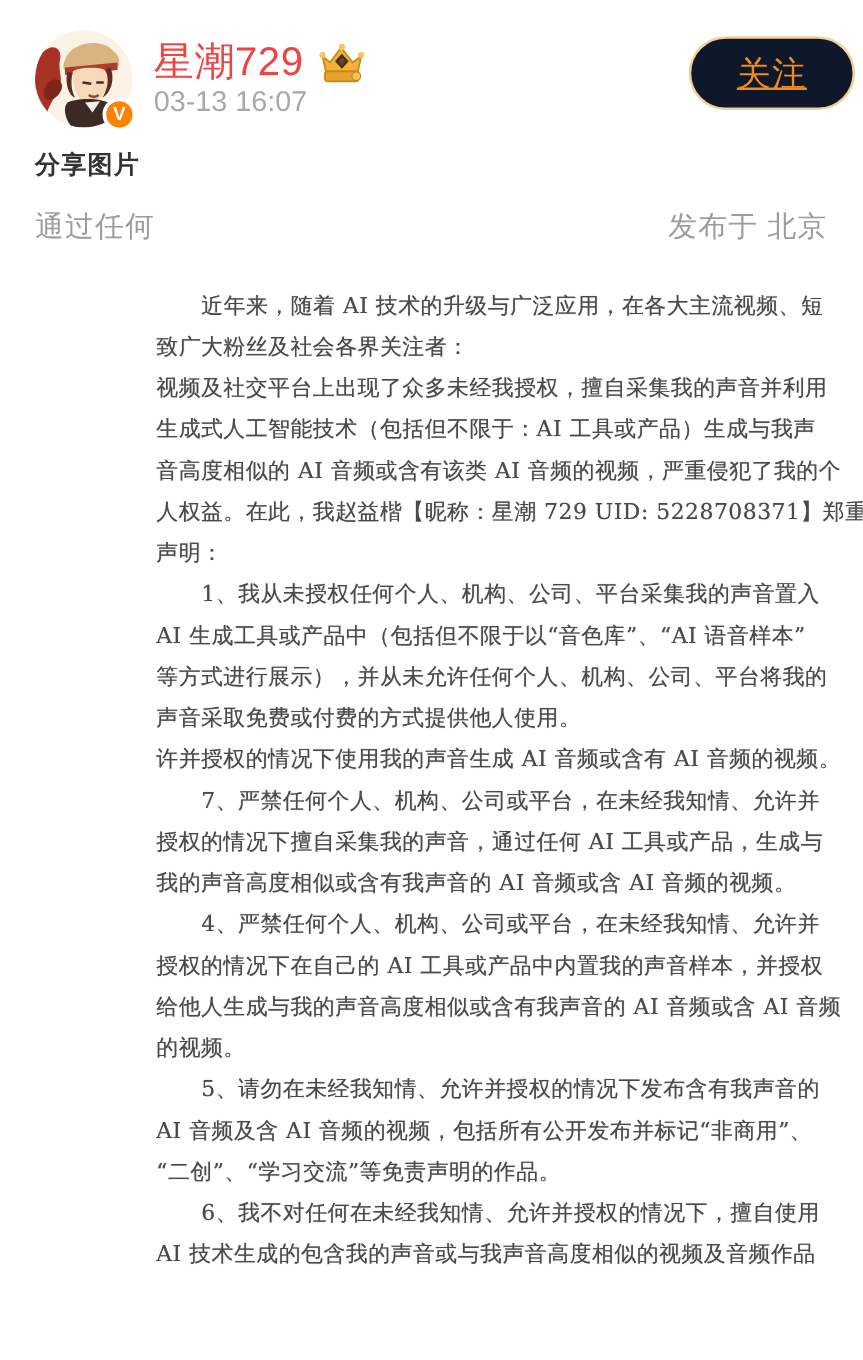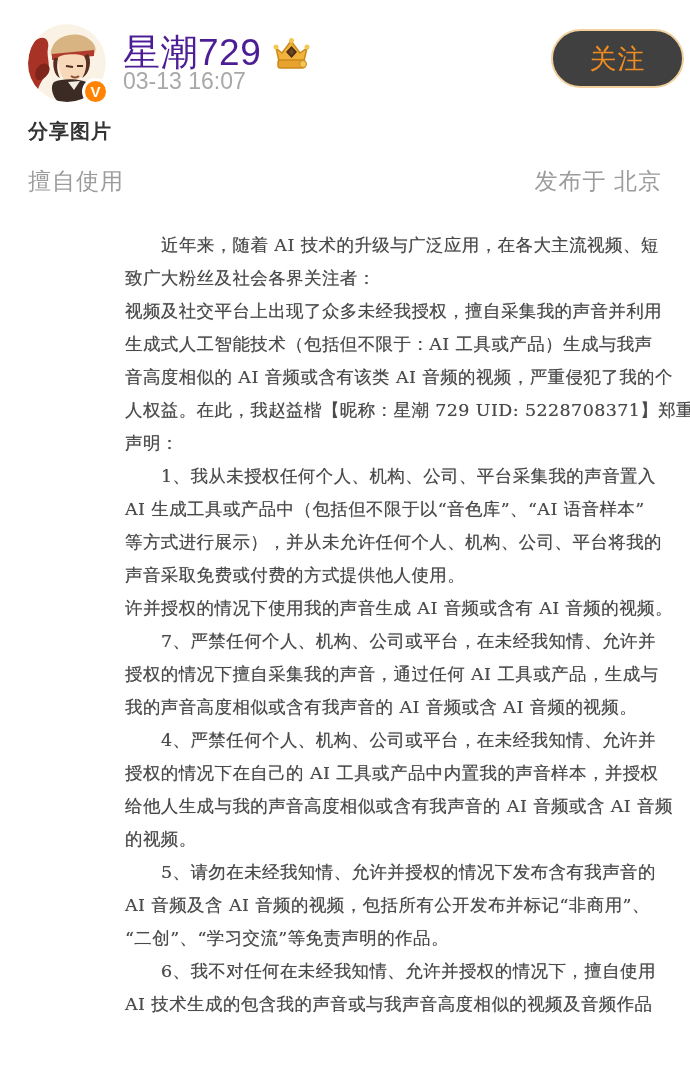--- a/index.html
+++ b/index.html
@@ -8,28 +8,28 @@
 
   
   .header { position: relative; height: 112px; }
   .avatar-wrap { position: absolute; left: 28px; top: 24px; width: 78px; height: 78px; }
   .avatar { width: 78px; height: 78px; border-radius: 50%; overflow: hidden; display: block; }
   .v-badge { position: absolute; right: -3px; bottom: -3px; width: 27px; height: 27px;
     background: #ff8200; border: 3px solid #ffffff; border-radius: 50%;
     color: #ffffff; font-size: 15px; font-weight: bold; display: flex;
     align-items: center; justify-content: center; }
   .user-line { position: absolute; left: 123px; top: 28px; display: flex; align-items: center; gap: 12px; }
-  .username { font-size: 37px; color: #4c1d95; font-weight: 500; letter-spacing: 0.5px; }
+  .username { font-size: 32px; color: #ef4444; font-weight: 500; letter-spacing: 0.5px; }
   .crown { width: 37px; height: 34px; display: block; }
   .time { position: absolute; left: 123px; top: 68px; font-size: 23px; color: #a8a8a8; }
   .follow-btn { position: absolute; right: 6px; top: 29px; width: 133px; height: 59px;
-    border: 2px solid #f1d09e; border-radius: 30px; background: #404040;
+    border: 2px solid #f1d09e; border-radius: 30px; background: #0f172a;
     color: #f08c1f; font-size: 27px; display: flex; align-items: center;
     justify-content: center; letter-spacing: 1px; cursor: pointer;
-    font-family: "Liberation Sans", sans-serif; }
+    font-family: "Liberation Sans", sans-serif; text-decoration: underline; }
 
   
   .share-text { padding: 6px 28px 0; font-size: 20px; font-weight: 600; color: #333333; letter-spacing: 1px; }
   .meta-row { display: flex; justify-content: space-between; padding: 21px 28px 0;
     font-size: 23px; color: #9c9c9c; letter-spacing: 1px; }
   .translate { color: #9c9c9c; cursor: pointer; }
 
   
   .doc { padding-top: 20px; font-family: "DejaVu Serif", serif; color: #4a4a4a; cursor: pointer; }
   .doc-title { text-align: center; font-size: 28px; font-weight: 700; color: #3a3a3a;
@@ -77,21 +77,21 @@
   </div>
 
   <div class="time">03-13 16:07</div>
 
   <button class="follow-btn">关注</button>
 </div>
 
 <div class="share-text">分享图片</div>
 
 <div class="meta-row">
-  <span class="translate">擅自使用</span>
+  <span class="translate">通过任何</span>
   <span>发布于 北京</span>
 </div>
 
 <div class="doc">
   <div class="doc-body">
       <div class="doc-line indent">近年来，随着 AI 技术的升级与广泛应用，在各大主流视频、短</div>
       <div class="doc-line">致广大粉丝及社会各界关注者：</div>
       <div class="doc-line">视频及社交平台上出现了众多未经我授权，擅自采集我的声音并利用</div>
       <div class="doc-line">生成式人工智能技术（包括但不限于：AI 工具或产品）生成与我声</div>
       <div class="doc-line">音高度相似的 AI 音频或含有该类 AI 音频的视频，严重侵犯了我的个</div>

